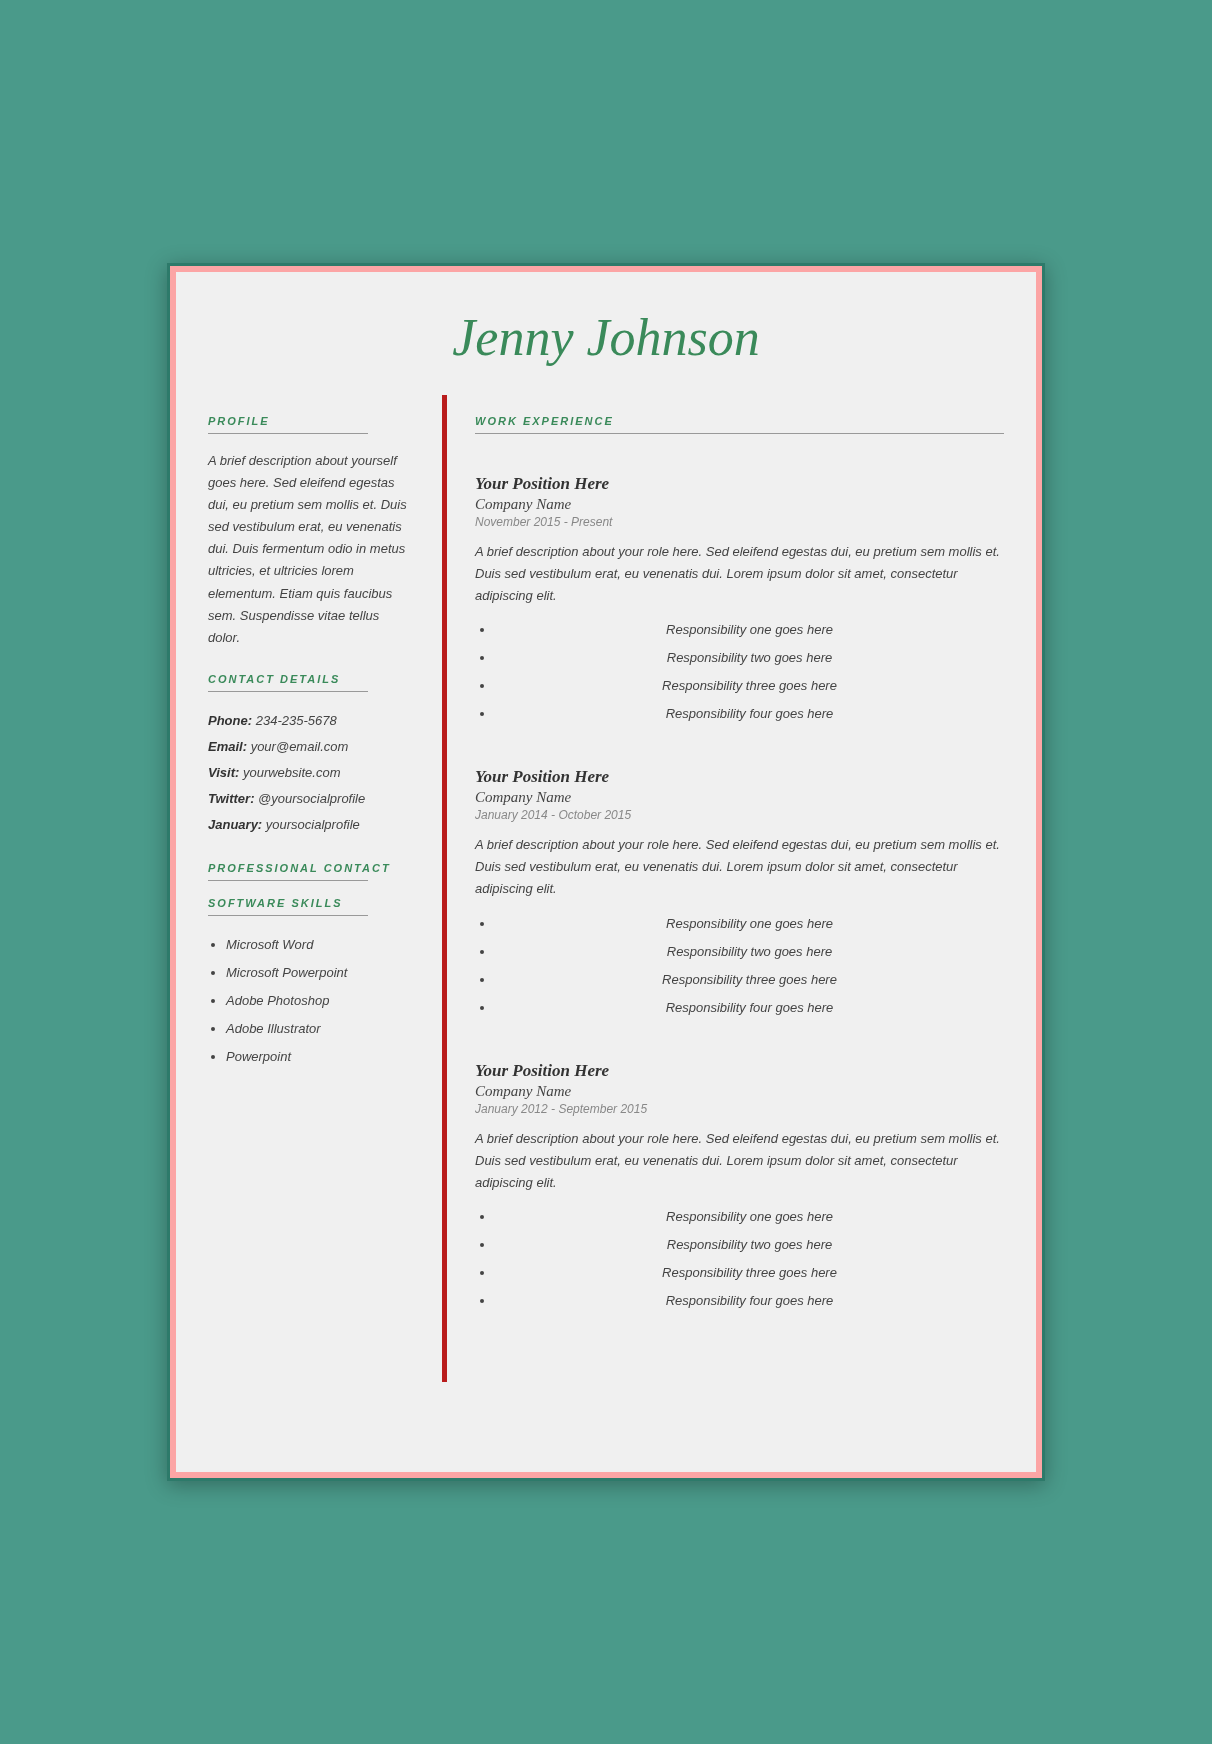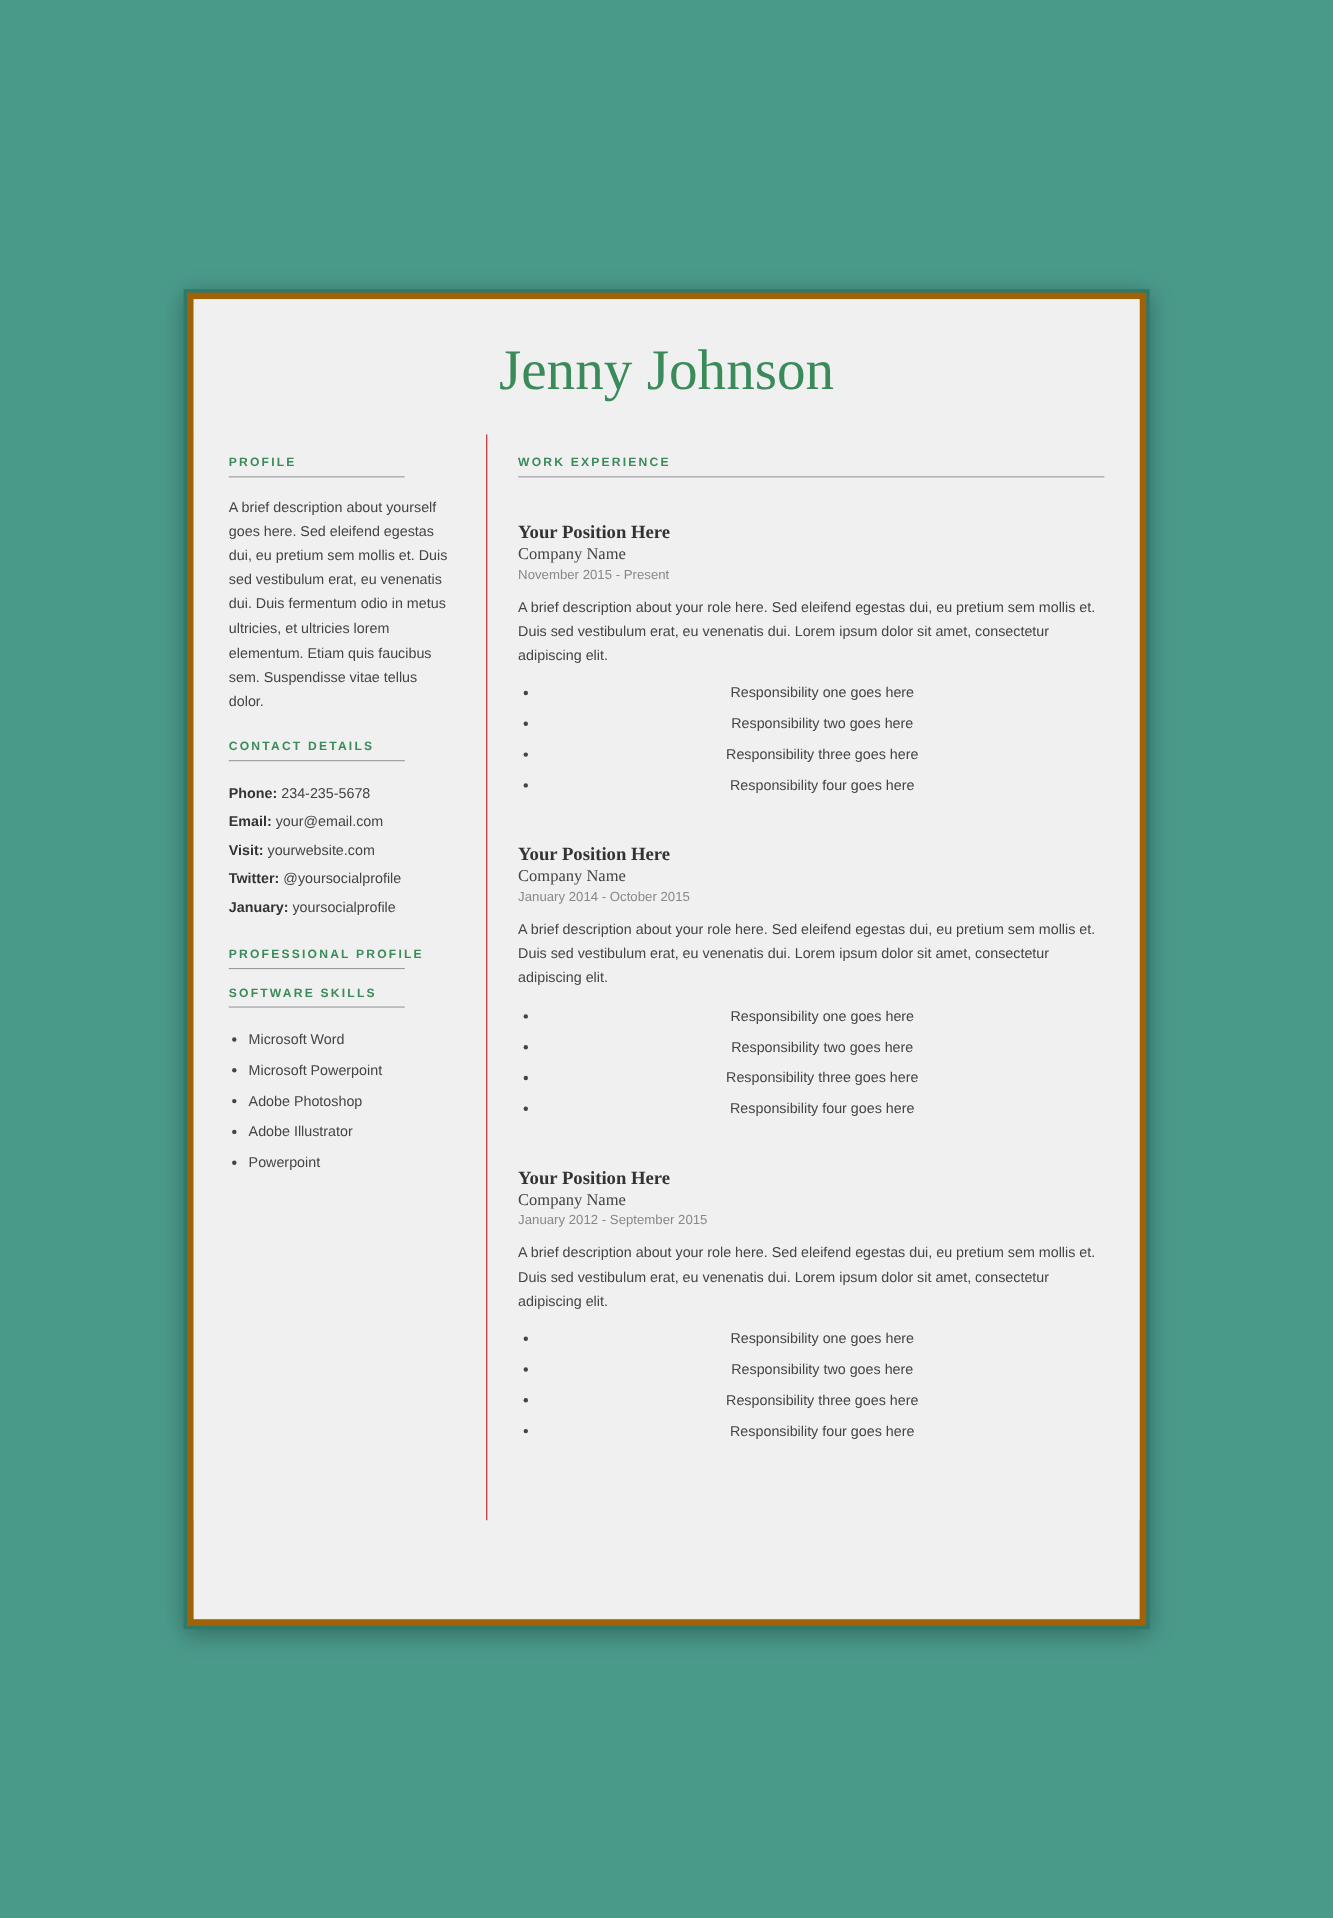--- a/index.html
+++ b/index.html
@@ -8,22 +8,23 @@
       display: flex;
       justify-content: center;
       align-items: center;
       min-height: 100vh;
       font-family: Georgia, 'Times New Roman', serif;
       padding: 20px;
     }
     .outer-border {
       border: 3px solid #2d7a6a;
       padding: 6px;
-      background: #a16207;
+      background: #fca5a5;
       box-shadow: 0 4px 20px rgba(0,0,0,0.3);
+      font-style: italic;
     }
     .resume {
       background: #f0f0f0;
       width: 860px;
       min-height: 1200px;
       padding: 0;
       overflow: hidden;
     }
     .header {
       text-align: center;
@@ -51,21 +52,21 @@
     .left-col {
       width: 260px;
       min-width: 260px;
       padding: 20px 24px 40px 32px;
       background: #f0f0f0;
     }
     .right-col {
       flex: 1;
       padding: 20px 32px 40px 28px;
       background: #f0f0f0;
-      border-left: 1px solid #b91c1c;
+      border-left: 5px solid #b91c1c;
     }
     .section-label {
       font-size: 11px;
       letter-spacing: 2px;
       color: #3a8a5a;
       font-family: Arial, sans-serif;
       font-weight: bold;
       margin-bottom: 6px;
     }
     .section-divider {
@@ -201,21 +202,21 @@
               <span>@yoursocialprofile</span>
             </div>
             <div>
               <span class="label">January:</span>
               <span>yoursocialprofile</span>
             </div>
           </div>
         </div>
 
         <div>
-          <div class="section-label">PROFESSIONAL PROFILE</div>
+          <div class="section-label">PROFESSIONAL CONTACT</div>
           <hr class="section-divider">
         </div>
 
         <div>
           <div class="section-label">SOFTWARE SKILLS</div>
           <hr class="section-divider">
           <ul class="skills-list">
           <li>Microsoft Word</li>
               <li>Microsoft Powerpoint</li>
               <li>Adobe Photoshop</li>

